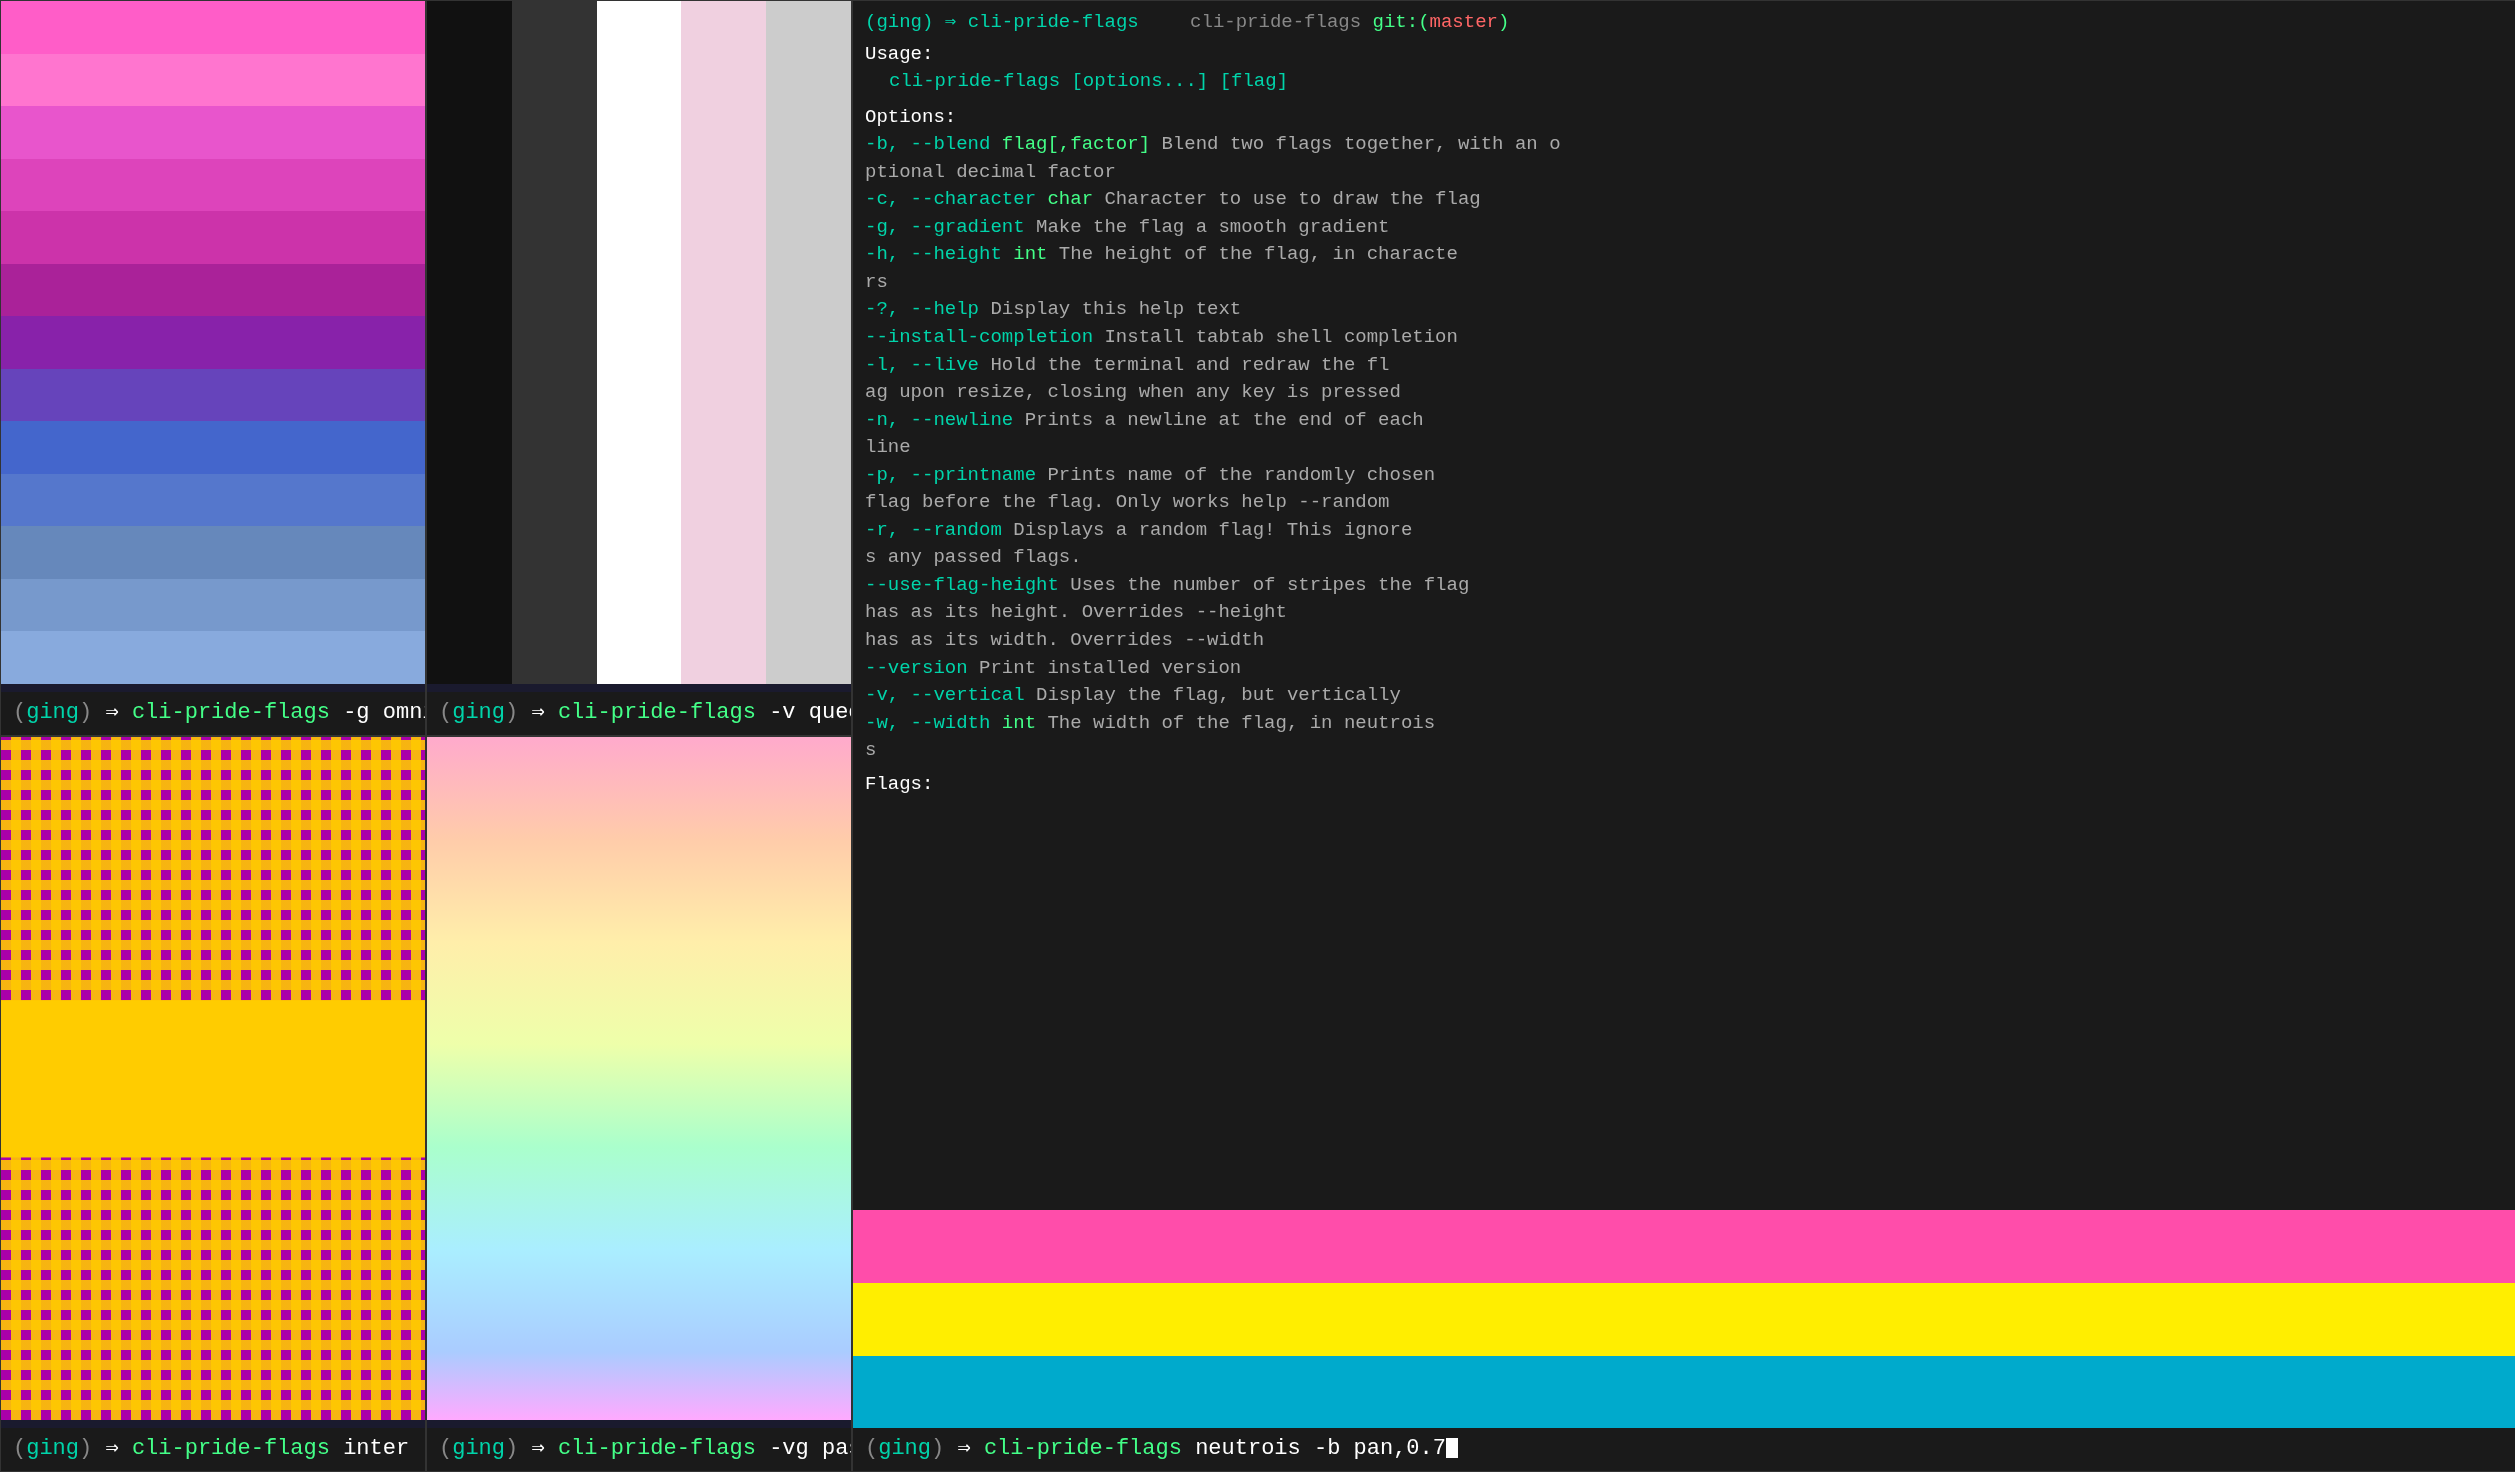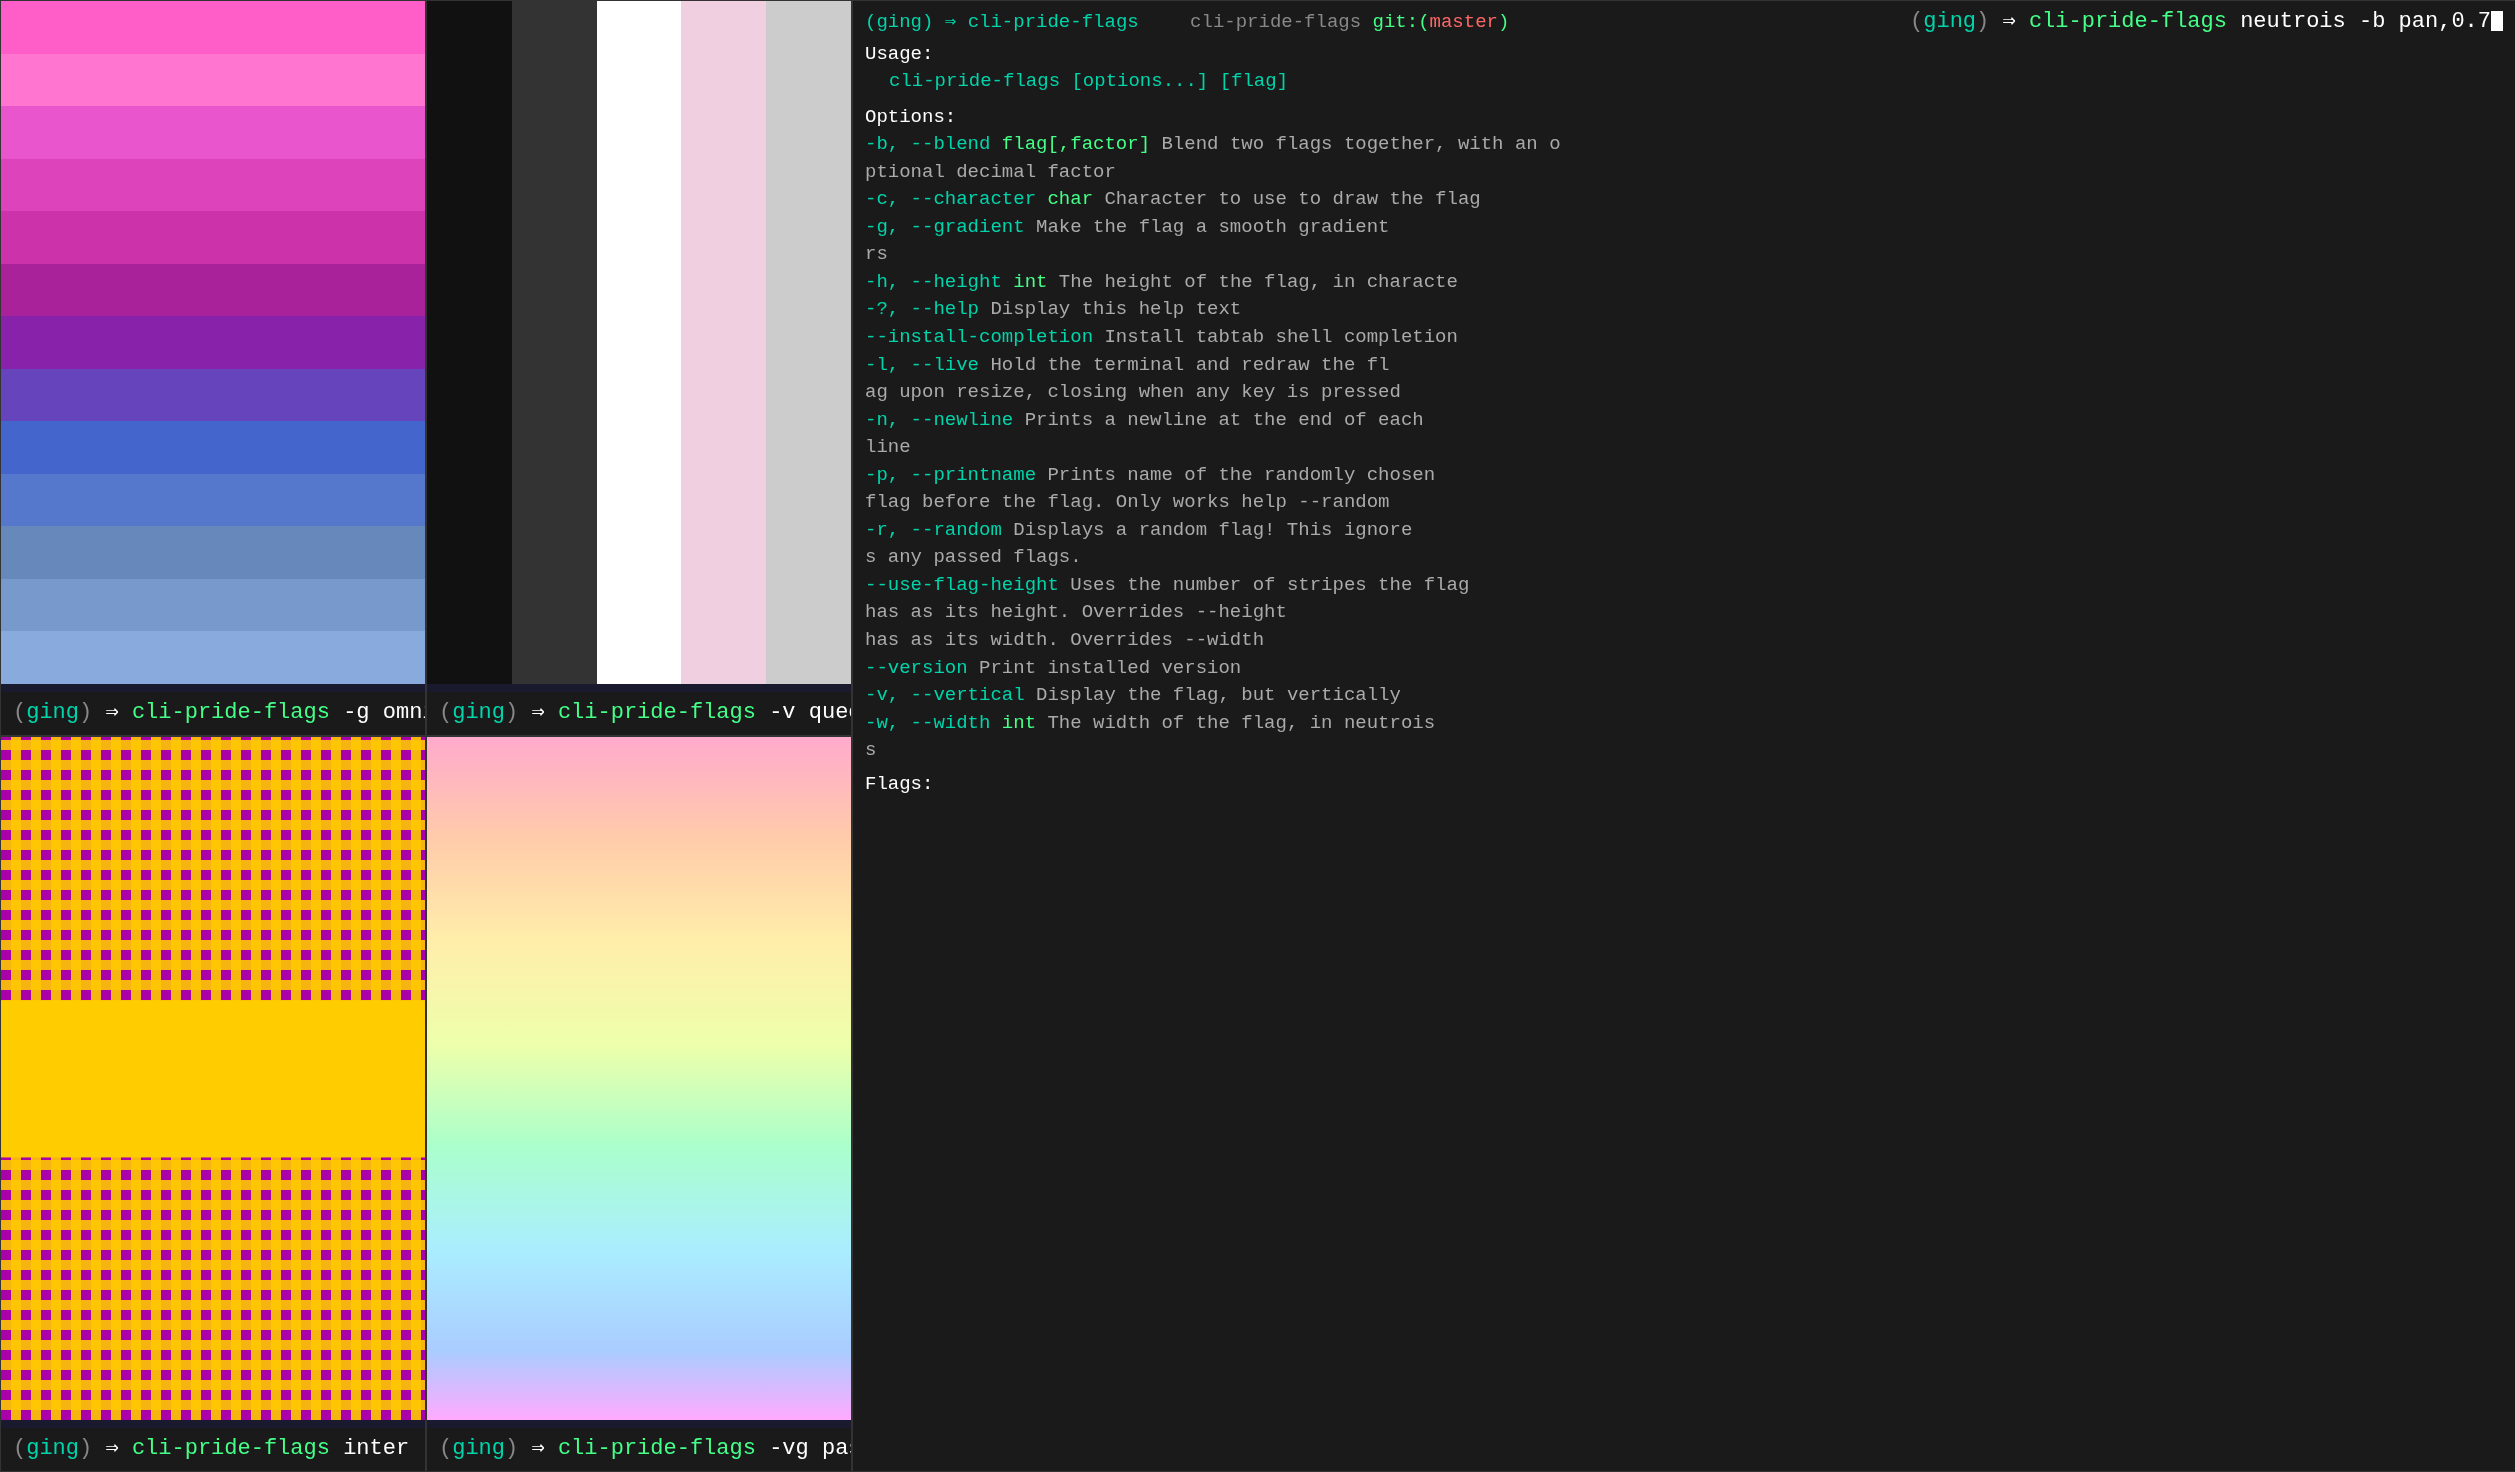--- a/index.html
+++ b/index.html
@@ -72,21 +72,21 @@
     }
     .queerplat-stripe { flex: 1; }
 
     
     #pane-help {
       grid-column: 3;
       grid-row: 1 / 3;
       background: #1a1a1a;
       overflow: hidden;
       display: flex;
-      flex-direction: row;
+      flex-direction: column;
     }
     .help-content {
       flex: 1;
       overflow: hidden;
       padding: 8px 12px;
       font-size: 19px;
       line-height: 1.45;
       color: #e0e0e0;
     }
     .help-flag-preview {
@@ -219,24 +219,24 @@
     <div>
       <span class="hl-cyan">  -b, --blend </span><span class="hl-green">flag[,factor]</span><span class="hl-gray"> Blend two flags together, with an o</span>
     </div>
     <div><span class="hl-gray">ptional decimal factor</span></div>
     <div>
       <span class="hl-cyan">  -c, --character </span><span class="hl-green">char</span><span class="hl-gray">      Character to use to draw the flag</span>
     </div>
     <div>
       <span class="hl-cyan">  -g, --gradient</span><span class="hl-gray">            Make the flag a smooth gradient</span>
     </div>
+    <div>
+      <span class="hl-cyan">  -h, --height </span><span class="hl-green">int</span><span class="hl-gray">          The height of the flag, in characte</span>
+    </div>
     <div><span class="hl-gray">rs</span></div>
-    <div>
-      <span class="hl-cyan">  -h, --height </span><span class="hl-green">int</span><span class="hl-gray">          The height of the flag, in characte</span>
-    </div>
     <div>
       <span class="hl-cyan">  -?, --help</span><span class="hl-gray">                Display this help text</span>
     </div>
     <div>
       <span class="hl-cyan">      --install-completion</span><span class="hl-gray"> Install tabtab shell completion</span>
     </div>
     <div>
       <span class="hl-cyan">  -l, --live</span><span class="hl-gray">                Hold the terminal and redraw the fl</span>
     </div>
     <div><span class="hl-gray">ag upon resize, closing when any key is pressed</span></div>

